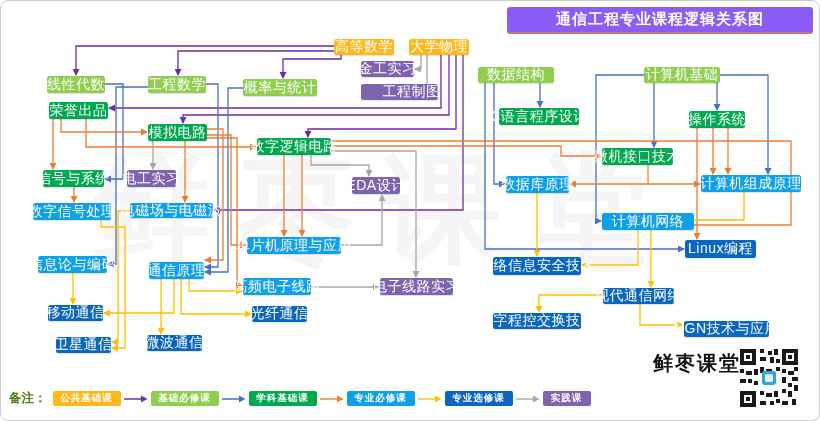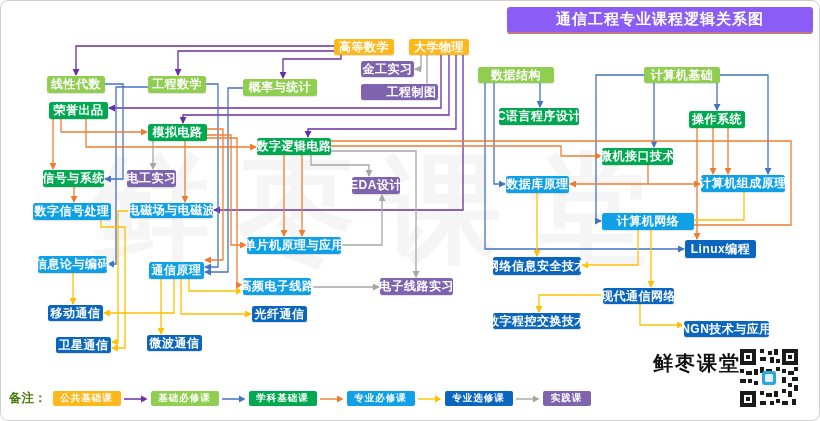--- a/index.html
+++ b/index.html
@@ -1,21 +1,21 @@
 <!DOCTYPE html>
 <html><head>
 <meta charset="utf-8">
 <style>
   html,body{margin:0;padding:0;background:#fff;font-family:"Liberation Sans",sans-serif;}
   #stage{position:relative;width:818px;height:419px;background:#fff;border:1px solid #cfcfcf;
          border-radius:8px;overflow:hidden;}
   #watermark{position:absolute;left:90px;top:130px;font-size:118px;font-weight:bold;
              letter-spacing:28px;color:rgba(60,60,60,0.05);white-space:nowrap;user-select:none;}
   #edges{position:absolute;left:0;top:0;}
-  .node{position:absolute;color:#fff;font-size:12px;font-weight:bold;border-radius:2.5px;
+  .node{position:absolute;color:#fff;font-size:14px;font-weight:normal;border-radius:2.5px;
         display:flex;align-items:center;justify-content:center;white-space:nowrap;
         letter-spacing:0.5px;box-shadow:0 1px 1px rgba(0,0,0,0.12);}
   #banner{position:absolute;left:506px;top:6px;width:306px;height:25px;border-radius:3px;
           color:#fff;font-size:15px;font-weight:bold;letter-spacing:1px;display:flex;
           align-items:center;justify-content:center;box-shadow:0 2px 0 rgba(140,10,10,0.55);}
   #legend{position:absolute;left:8px;top:389px;display:flex;align-items:center;}
   #legend .lg-label{font-size:12.5px;font-weight:bold;color:#4d7c0f;margin-right:6px;}
   #legend .lg-box{height:15px;border-radius:2px;color:#fff;font-size:9.5px;font-weight:bold;
                   display:flex;align-items:center;justify-content:center;letter-spacing:1px;}
   #legend svg{margin:0 3px;}
@@ -126,21 +126,21 @@
       <div class="node" style="left: 47px; top: 304px; width: 55px; height: 16px; background: rgb(10, 102, 190);">移动通信</div>
       <div class="node" style="left: 251px; top: 305px; width: 55px; height: 16px; background: rgb(10, 102, 190);">光纤通信</div>
       <div class="node" style="left: 55px; top: 336px; width: 55px; height: 16px; background: rgb(10, 102, 190);">卫星通信</div>
       <div class="node" style="left: 146px; top: 334px; width: 55px; height: 16px; background: rgb(10, 102, 190);">微波通信</div>
       <div class="node" style="left: 477px; top: 66px; width: 76px; height: 16px; background: rgb(143, 206, 78);">数据结构</div>
       <div class="node" style="left: 498px; top: 107px; width: 80px; height: 17px; background: rgb(0, 168, 80);">C语言程序设计</div>
       <div class="node" style="left: 643px; top: 66px; width: 76px; height: 16px; background: rgb(143, 206, 78);">计算机基础</div>
       <div class="node" style="left: 688px; top: 110px; width: 56px; height: 17px; background: rgb(0, 168, 80);">操作系统</div>
       <div class="node" style="left: 601px; top: 147px; width: 71px; height: 17px; background: rgb(0, 168, 80);">微机接口技术</div>
       <div class="node" style="left: 505px; top: 175px; width: 63px; height: 17px; background: rgb(15, 160, 232);">数据库原理</div>
-      <div class="node" style="left: 700px; top: 174px; width: 84px; height: 17px; background: rgb(15, 160, 232);">计算机组成原理</div>
+      <div class="node" style="left: 700px; top: 174px; width: 100px; height: 17px; background: rgb(15, 160, 232);">计算机组成原理</div>
       <div class="node" style="left: 601px; top: 212px; width: 92px; height: 17px; background: rgb(15, 160, 232);">计算机网络</div>
       <div class="node" style="left: 684px; top: 239px; width: 71px; height: 18px; background: rgb(10, 102, 190);">Linux编程</div>
       <div class="node" style="left: 492px; top: 256px; width: 88px; height: 18px; background: rgb(10, 102, 190);">网络信息安全技术</div>
       <div class="node" style="left: 602px; top: 287px; width: 71px; height: 16px; background: rgb(10, 102, 190);">现代通信网络</div>
       <div class="node" style="left: 492px; top: 312px; width: 88px; height: 16px; background: rgb(10, 102, 190);">数字程控交换技术</div>
       <div class="node" style="left: 683px; top: 320px; width: 85px; height: 16px; background: rgb(10, 102, 190);">NGN技术与应用</div>
     </div>
   <div id="banner" style="background: #8b5cf6;">通信工程专业课程逻辑关系图</div>
   <div id="legend">
     <span class="lg-label">备注：</span>

